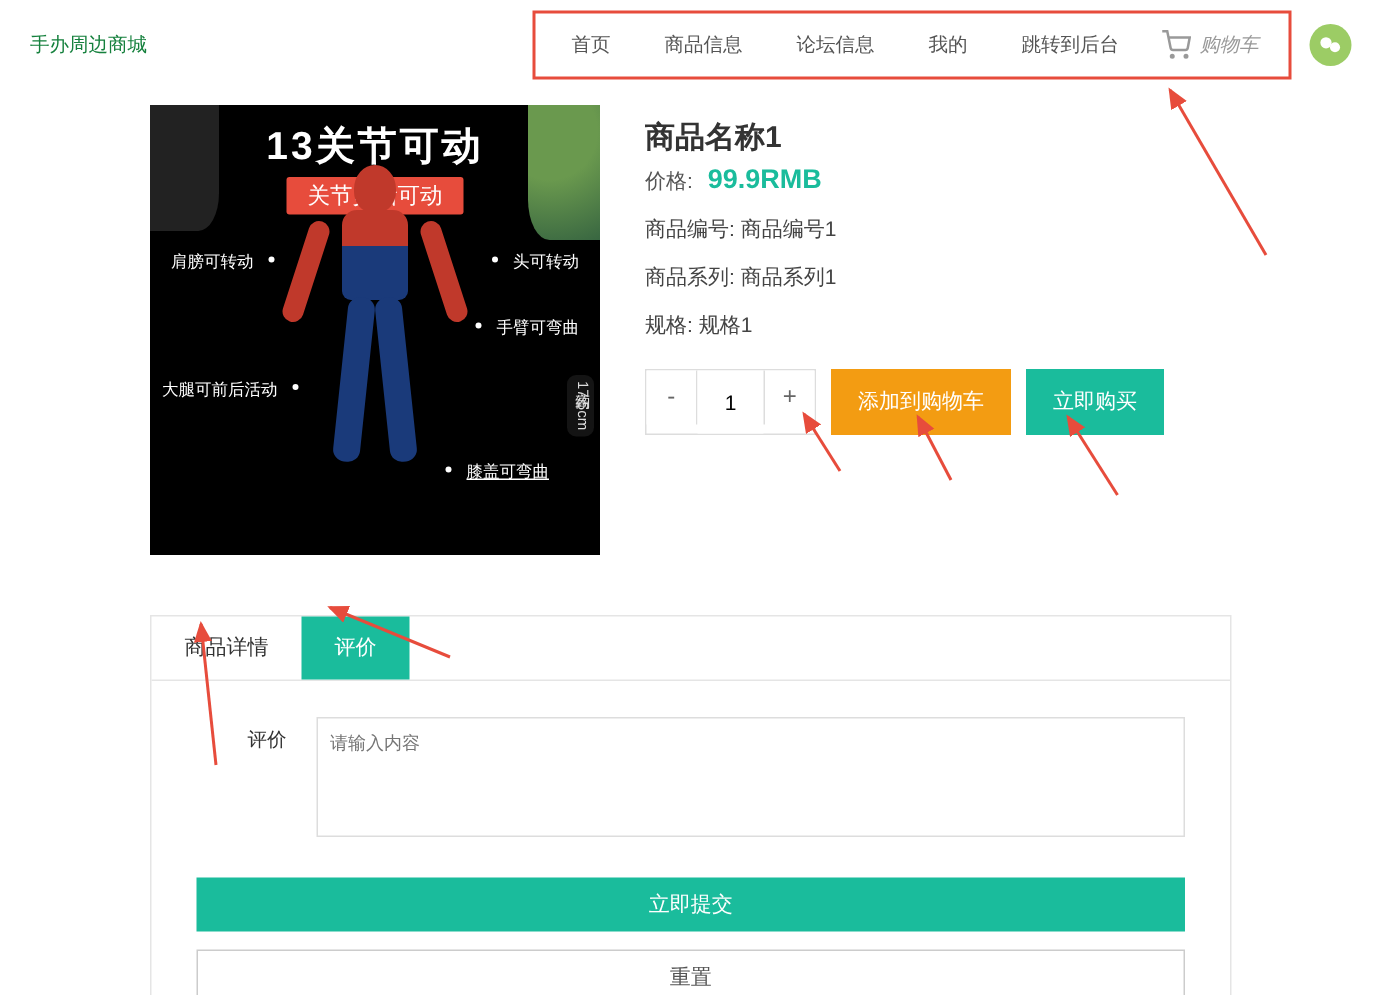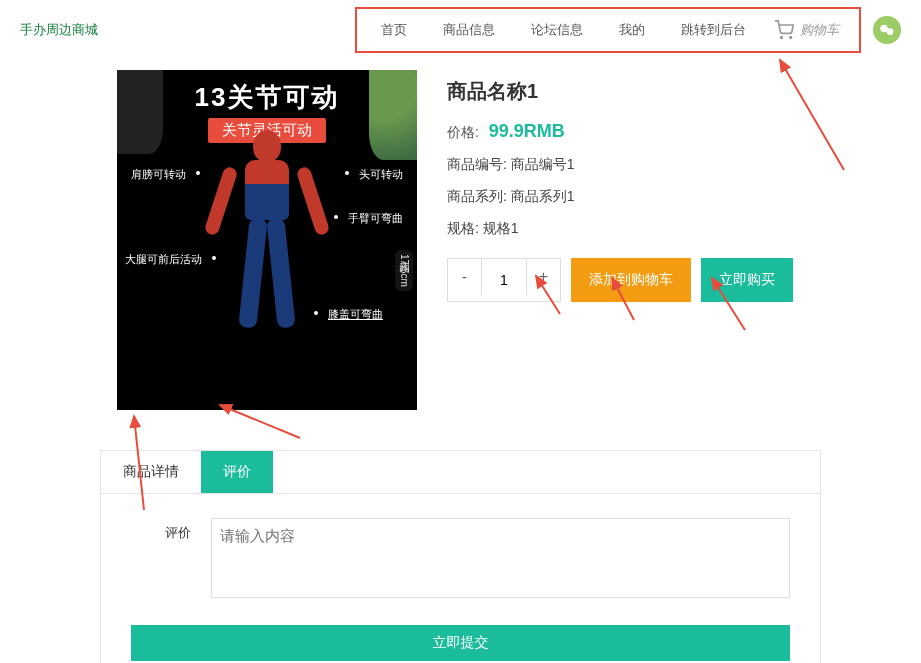--- a/index.html
+++ b/index.html
@@ -7,21 +7,21 @@
     
     .topbar { display: flex; align-items: center; padding: 0 20px; height: 60px; }
     .site-title { color: #15803d; font-size: 13px; flex: 0 0 auto; }
     .nav-wrap { margin-left: auto; display: flex; align-items: center; border: 2px solid #e74c3c; padding: 6px 10px 6px 6px; }
     .nav-item { padding: 6px 18px; color: #555; font-size: 13px; cursor: pointer; }
     .cart-wrap { display: flex; align-items: center; padding: 4px 10px; color: #999; cursor: pointer; font-style: italic; }
     .cart-icon { width: 20px; height: 20px; margin-right: 6px; }
     .wechat-icon { width: 28px; height: 28px; background: #9ccc65; border-radius: 50%; margin-left: 12px; flex: 0 0 auto; display: flex; align-items: center; justify-content: center; color: #fff; font-size: 16px; }
     
     .main { display: flex; padding: 10px 100px 20px; gap: 30px; }
-    .product-img { width: 300px; height: 340px; background: #000; position: relative; flex: 0 0 auto; overflow: hidden; margin-left: 17px; }
+    .product-img { width: 300px; height: 300px; background: #000; position: relative; flex: 0 0 auto; overflow: hidden; }
     .figure { position: absolute; left: 50%; top: 50%; transform: translate(-50%, -50%); width: 90px; height: 220px; }
     .fig-head { width: 28px; height: 32px; background: #c0392b; border-radius: 50% 50% 45% 45%; margin: 0 auto; }
     .fig-torso { width: 44px; height: 60px; background: linear-gradient(#c0392b 40%, #1a3a7a 40%); margin: -2px auto 0; border-radius: 10px 10px 6px 6px; }
     .fig-arm-l { position:absolute; left:-8px; top:36px; width:14px; height:70px; background:#c0392b; border-radius:7px; transform:rotate(18deg);}
     .fig-arm-r { position:absolute; right:-8px; top:36px; width:14px; height:70px; background:#c0392b; border-radius:7px; transform:rotate(-18deg);}
     .fig-leg-l { position:absolute; left:22px; top:88px; width:18px; height:110px; background:#1a3a7a; border-radius:8px; transform:rotate(6deg);}
     .fig-leg-r { position:absolute; right:22px; top:88px; width:18px; height:110px; background:#1a3a7a; border-radius:8px; transform:rotate(-6deg);}
     .img-title { position: absolute; top: 10px; left: 0; right: 0; text-align: center; color: #fff; font-size: 26px; font-weight: bold; letter-spacing: 2px;}
     .img-sub { position:absolute; top:48px; left:50%; transform:translateX(-50%); background:#e74c3c; color:#fff; padding:3px 14px; font-size:15px; border-radius:2px;}
     .cap { position:absolute; background: rgba(0,0,0,.75); color:#fff; font-size:11px; padding:2px 6px; border-radius:2px; white-space:nowrap;}
@@ -29,42 +29,42 @@
     .c1 { top:95px; left:8px;} .c1::after{ right:-8px; top:6px;}
     .c2 { top:95px; right:8px;} .c2::after{ left:-8px; top:6px;}
     .c3 { top:139px; right:8px;} .c3::after{left:-8px; top:6px;}
     .c4 { top:180px; left:2px;} .c4::after{right:-8px; top:6px;}
     .c5 { top:235px; right:28px;text-decoration:underline;} .c5::after{left:-8px; top:6px;}
     .sidecap { position:absolute; top:180px; right:4px; writing-mode: vertical-rl; color:#ddd; font-size:10px; background:rgba(255,255,255,.08); padding:4px 2px; border-radius:6px;}
     .hulk { position:absolute; top:0; right:0; width:48px; height:90px; background: radial-gradient(circle at 30% 20%, #6a994e 40%, #386641 100%); border-radius: 0 0 0 30%;}
     .panther{ position:absolute; top:0; left:0; width:46px; height:84px; background:#222; border-radius:0 0 30% 0;}
     
     .info { flex: 1; padding-top: 8px; }
-    .p-name { font-size: 20px; font-weight: bold; margin-bottom: 16px; }
+    .p-name { font-size: 20px; font-weight: bold; margin-bottom: 4px; }
     .p-row { margin-bottom: 14px; font-size: 14px; color: #444; }
     .price-label { color: #555; margin-top: 45px; }
     .price-val { color: #1abc9c; font-size: 18px; font-weight: bold; margin-left: 6px; }
     .actions { display: flex; gap: 10px; margin-top: 20px; align-items: stretch; }
     .qty { display: flex; border: 1px solid #ddd; }
     .qty button { width: 34px; height: 36px; background: #fff; border: none; border-right: 1px solid #ddd; cursor: pointer; font-size: 16px; color: #666; }
     .qty button:last-child { border-right: none; border-left: 1px solid #ddd; }
     .qty input { width: 44px; text-align: center; border: none; font-size: 14px; }
     .btn { padding: 0 18px; height: 44px; border: none; color: #fff; font-size: 14px; cursor: pointer; display:flex; align-items:center; }
     .btn-orange { background: #f39c12; }
     .btn-green { background: #1abc9c; }
     
     .tabs-section { margin: 20px 100px 0; border: 1px solid #e5e5e5; }
     .tabs { display: flex; border-bottom: 1px solid #e5e5e5; }
     .tab { padding: 12px 22px; cursor: pointer; font-size: 14px; color: #333; }
     .tab.active { background: #1abc9c; color: #fff; }
     .tab-content { padding: 24px 30px; }
     .review-form { display: flex; gap: 20px; }
     .review-label { width: 60px; text-align: right; color: #333; padding-top: 6px; font-size: 13px; }
     .review-input { flex: 1; }
-    .review-input textarea { width: 100%; height: 80px; border: 1px solid #ddd; padding: 8px; font-size: 15px; color: #999; resize: none; font-family: inherit; }
+    .review-input textarea { width: 100%; height: 80px; border: 1px solid #ddd; padding: 8px; font-size: 12px; color: #999; resize: none; font-family: inherit; }
     .form-btns { display: flex; gap: 12px; justify-content: center; margin-top: 24px; flex-direction: column; }
     .btn-submit { background: #1abc9c; color: #fff; padding: 9px 22px; border: none; cursor: pointer; font-size: 14px;}
     .btn-reset { background: #fff; color: #555; padding: 9px 22px; border: 1px solid #ccc; cursor: pointer; font-size: 14px;}
     
     .arrow { position: absolute; pointer-events: none; }
   </style>
 </head>
 <body>
 
 <div class="topbar">

